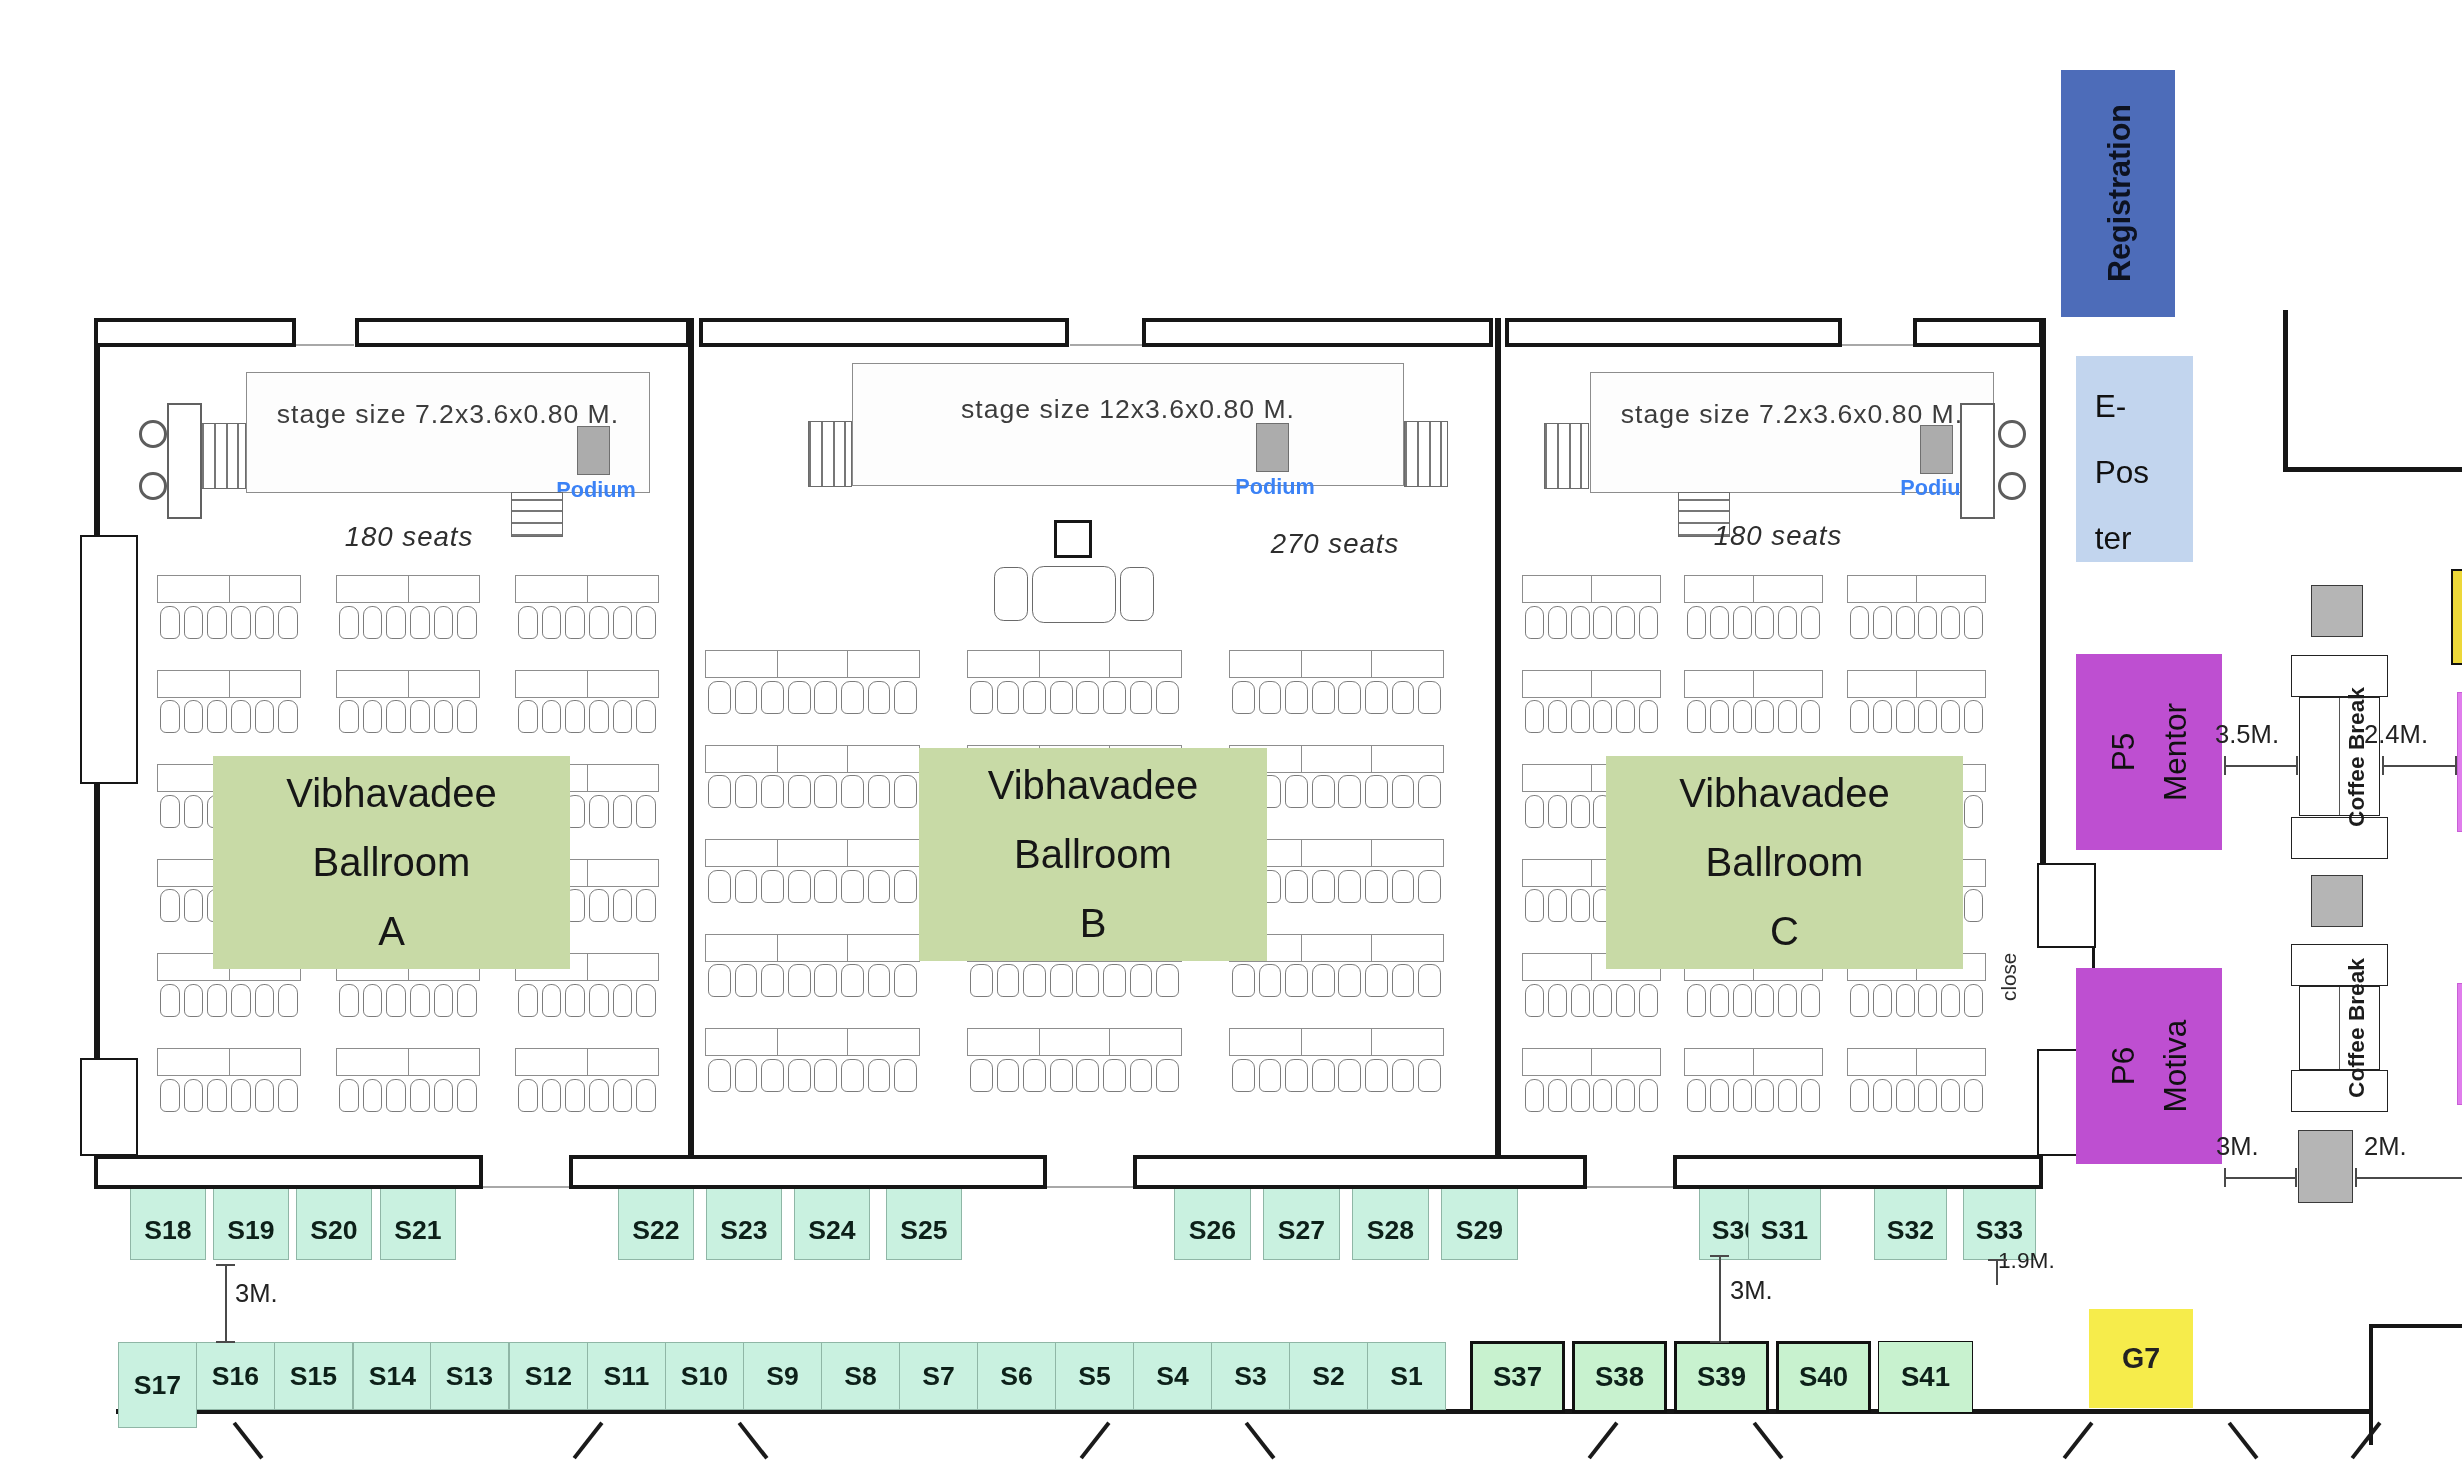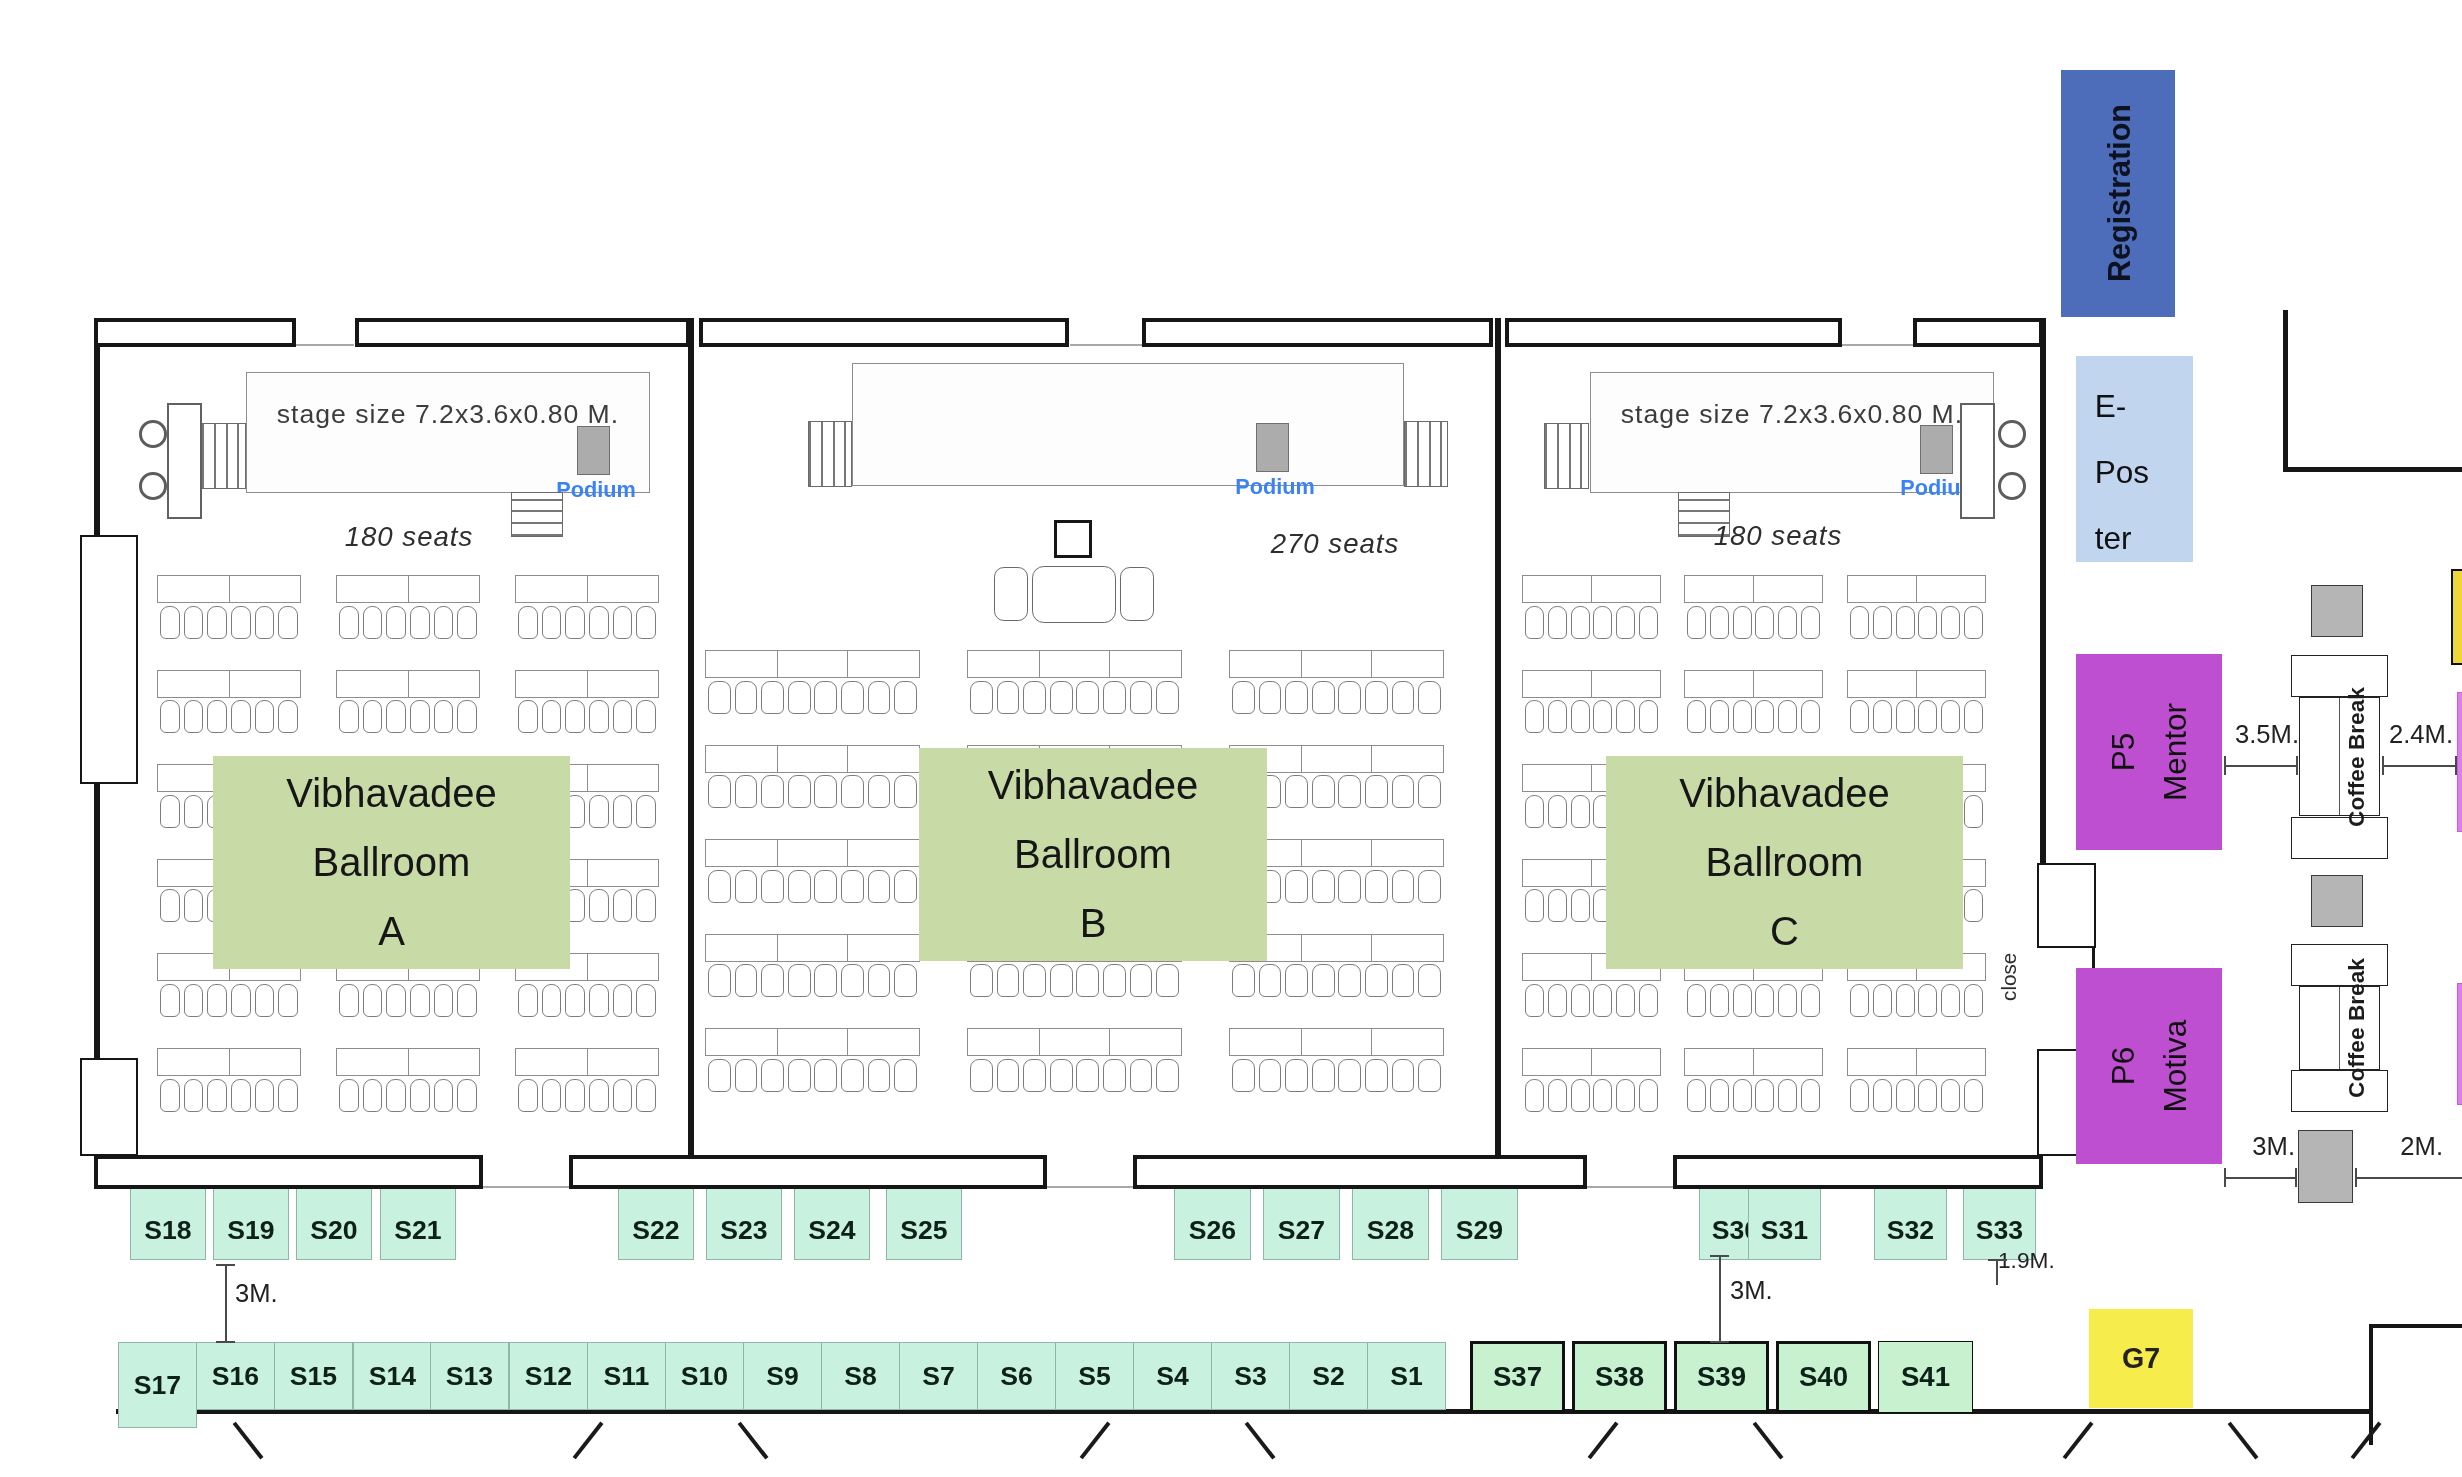--- a/index.html
+++ b/index.html
@@ -36,21 +36,21 @@
   .blue{background:#4d6cb9;z-index:4;}
   .blue .rot-in{font-size:30.5px;font-weight:600;color:#0d1220;text-align:center;}
   .lblue{background:#c2d5ee;z-index:3;font-size:31.5px;color:#111;line-height:66px;padding:16.7px 0 0 18.7px;font-weight:500;}
   .rot-wrap{position:absolute;}
   .rot-in{position:absolute;transform:rotate(-90deg);display:flex;flex-direction:column;align-items:center;justify-content:center;}
   .coffee-box{border:1.5px solid #222;background:#fff;z-index:2;}
   .coffee-cap{border:1.5px solid #222;background:#fff;z-index:3;}
   .coffee-text{font-size:22.7px;font-weight:bold;color:#1c1c1c;white-space:nowrap;z-index:4;}
   .pillar{background:#b5b5b5;border:1.5px solid #3a3a3a;z-index:2;}
   .dim{background:#4a4a4a;z-index:3;}
-  .dimlabel{font-size:25.6px;color:#222;z-index:3;text-align:right;}
+  .dimlabel{font-size:25.6px;color:#222;z-index:3;text-align:left;}
   .swing{width:4.4px;height:45px;background:#1a1a1a;z-index:1;}
   .close-text{font-size:20.7px;color:#2d2d2d;}
 </style>
 </head>
 <body>
 
 <div id="plan">
 
   <div class="abs bar" style="left:94px;top:318px;width:202px;height:28.6px"></div>
   <div class="abs bar" style="left:355px;top:318px;width:335px;height:28.6px"></div>
@@ -94,20 +94,21 @@
   <div class="abs podium" style="left:577px;top:426px;width:33px;height:49px"></div>
   <div class="abs podium-label" style="left:532px;top:477px;width:128px">Podium</div>
   <div class="abs steps-v" style="left:201px;top:423px;width:45px;height:66px"></div>
   <div class="abs steps-h" style="left:511px;top:492px;width:52px;height:45px"></div>
   <div class="abs desk" style="left:167px;top:403px;width:35px;height:116px"></div>
   <div class="abs stool" style="left:139px;top:420px"></div>
   <div class="abs stool" style="left:139px;top:472px"></div>
   <div class="abs seats-label" style="left:335px;top:521px;width:148px">180 seats</div>
 
   <div class="abs stage" style="left:852px;top:363px;width:552px;height:123px"></div>
+  <div class="abs stage-label" style="left:882px;top:394px;width:492px">stage size 12x3.6x0.80 M.</div>
   <div class="abs podium" style="left:1256px;top:423px;width:33px;height:49px"></div>
   <div class="abs podium-label" style="left:1211px;top:474px;width:128px">Podium</div>
   <div class="abs steps-v" style="left:808px;top:421px;width:44px;height:66px"></div>
   <div class="abs steps-v" style="left:1404px;top:421px;width:44px;height:66px"></div>
   <div class="abs" style="left:1054px;top:520px;width:38px;height:38px;border:3.4px solid #161616;background:#fff;z-index:2"></div>
   <div class="abs" style="left:994px;top:567px;width:34px;height:54px;border:1.5px solid #6a6a6a;border-radius:9.8px;background:#fff;z-index:2"></div>
   <div class="abs" style="left:1032px;top:566px;width:84px;height:57px;border:1.5px solid #6a6a6a;border-radius:11.8px;background:#fff;z-index:2"></div>
   <div class="abs" style="left:1120px;top:567px;width:34px;height:54px;border:1.5px solid #6a6a6a;border-radius:9.8px;background:#fff;z-index:2"></div>
   <div class="abs seats-label" style="left:1261px;top:528px;width:148px">270 seats</div>
 

